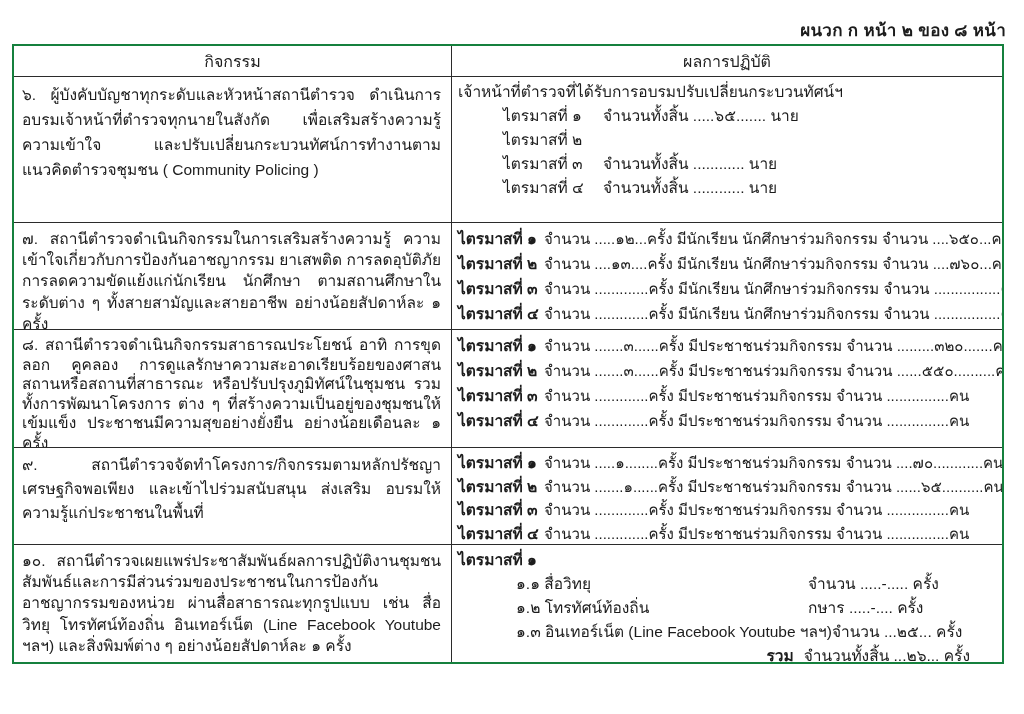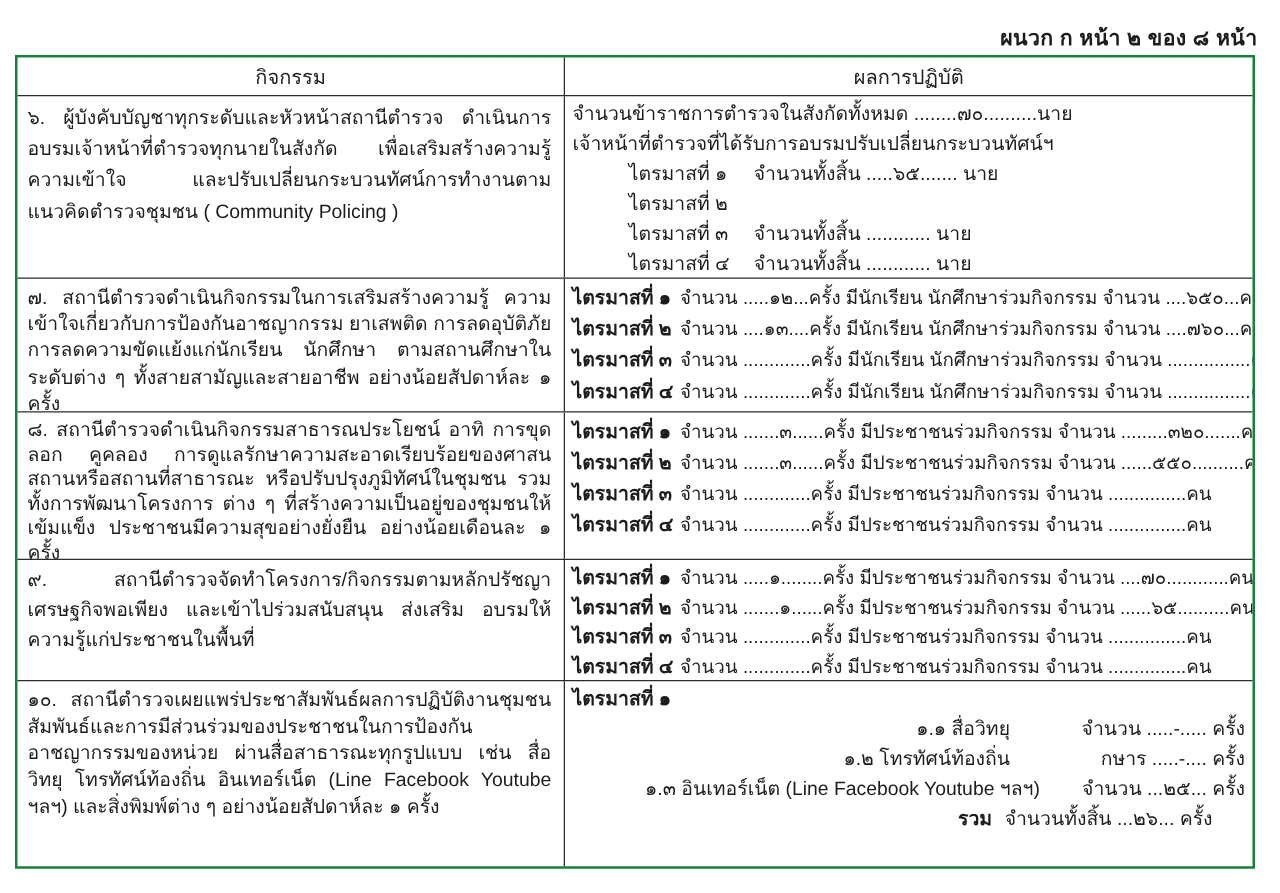--- a/index.html
+++ b/index.html
@@ -51,51 +51,50 @@
 
   
   .q-line { display: grid; grid-template-columns: 86px auto; line-height: 25px; }
   .q-line .q-label { font-weight: bold; white-space: nowrap; }
   .q-line .q-text { white-space: nowrap; font-size: 15px; }
   .q23 { line-height: 23.5px; }
 
   
   .r10-qlabel { font-weight: bold; line-height: 24px; }
   .sub-items { padding-left: 58px; }
-  .sub-line { display: grid; grid-template-columns: minmax(292px, max-content) auto; line-height: 24px; text-align: right; }
+  .sub-line { display: grid; grid-template-columns: minmax(292px, max-content) auto; line-height: 24px; }
   .sub-line .sub-amount { white-space: nowrap; }
   .total-line { text-align: right; padding-right: 26px; line-height: 24px; white-space: nowrap; }
   .total-line .total-label { font-weight: bold; margin-right: 10px; }
 
   .h146 { height: 146px; }
   .h107 { height: 107px; }
   .h118 { height: 118px; }
   .h97  { height: 97px; }
-  .h149 { height: 149px; }
+  .h149 { height: 118px; }
 </style>
 </head>
 <body>
 
 <div class="page">
 
   <div class="header-note">ผนวก ก หน้า ๒ ของ ๘ หน้า</div>
 
   <div class="tbl">
 
     <div class="trow hrow">
       <div class="c-left">กิจกรรม</div>
       <div class="c-right">ผลการปฏิบัติ</div>
     </div>
 
     <div class="trow h146">
       <div class="c-left">
         <div class="act lh25">๖. ผู้บังคับบัญชาทุกระดับและหัวหน้าสถานีตำรวจ ดำเนินการอบรมเจ้าหน้าที่ตำรวจทุกนายในสังกัด เพื่อเสริมสร้างความรู้ความเข้าใจ และปรับเปลี่ยนกระบวนทัศน์การทำงานตามแนวคิดตำรวจชุมชน ( Community Policing )</div>
       </div>
       <div class="c-right res">
-        <div class="r6-intro">จำนวนข้าราชการตำรวจในสังกัดทั้งหมด  ........๗๐..........นาย</div>
         <div class="r6-intro">เจ้าหน้าที่ตำรวจที่ได้รับการอบรมปรับเปลี่ยนกระบวนทัศน์ฯ</div>
         <div class="q6-line">
           <span class="q-plain">ไตรมาสที่ ๑</span>
           <span class="q-text">จำนวนทั้งสิ้น .....๖๕....... นาย</span>
         </div>
         <div class="q6-line">
           <span class="q-plain">ไตรมาสที่ ๒</span>
         </div>
         <div class="q6-line">
           <span class="q-plain">ไตรมาสที่ ๓</span>

